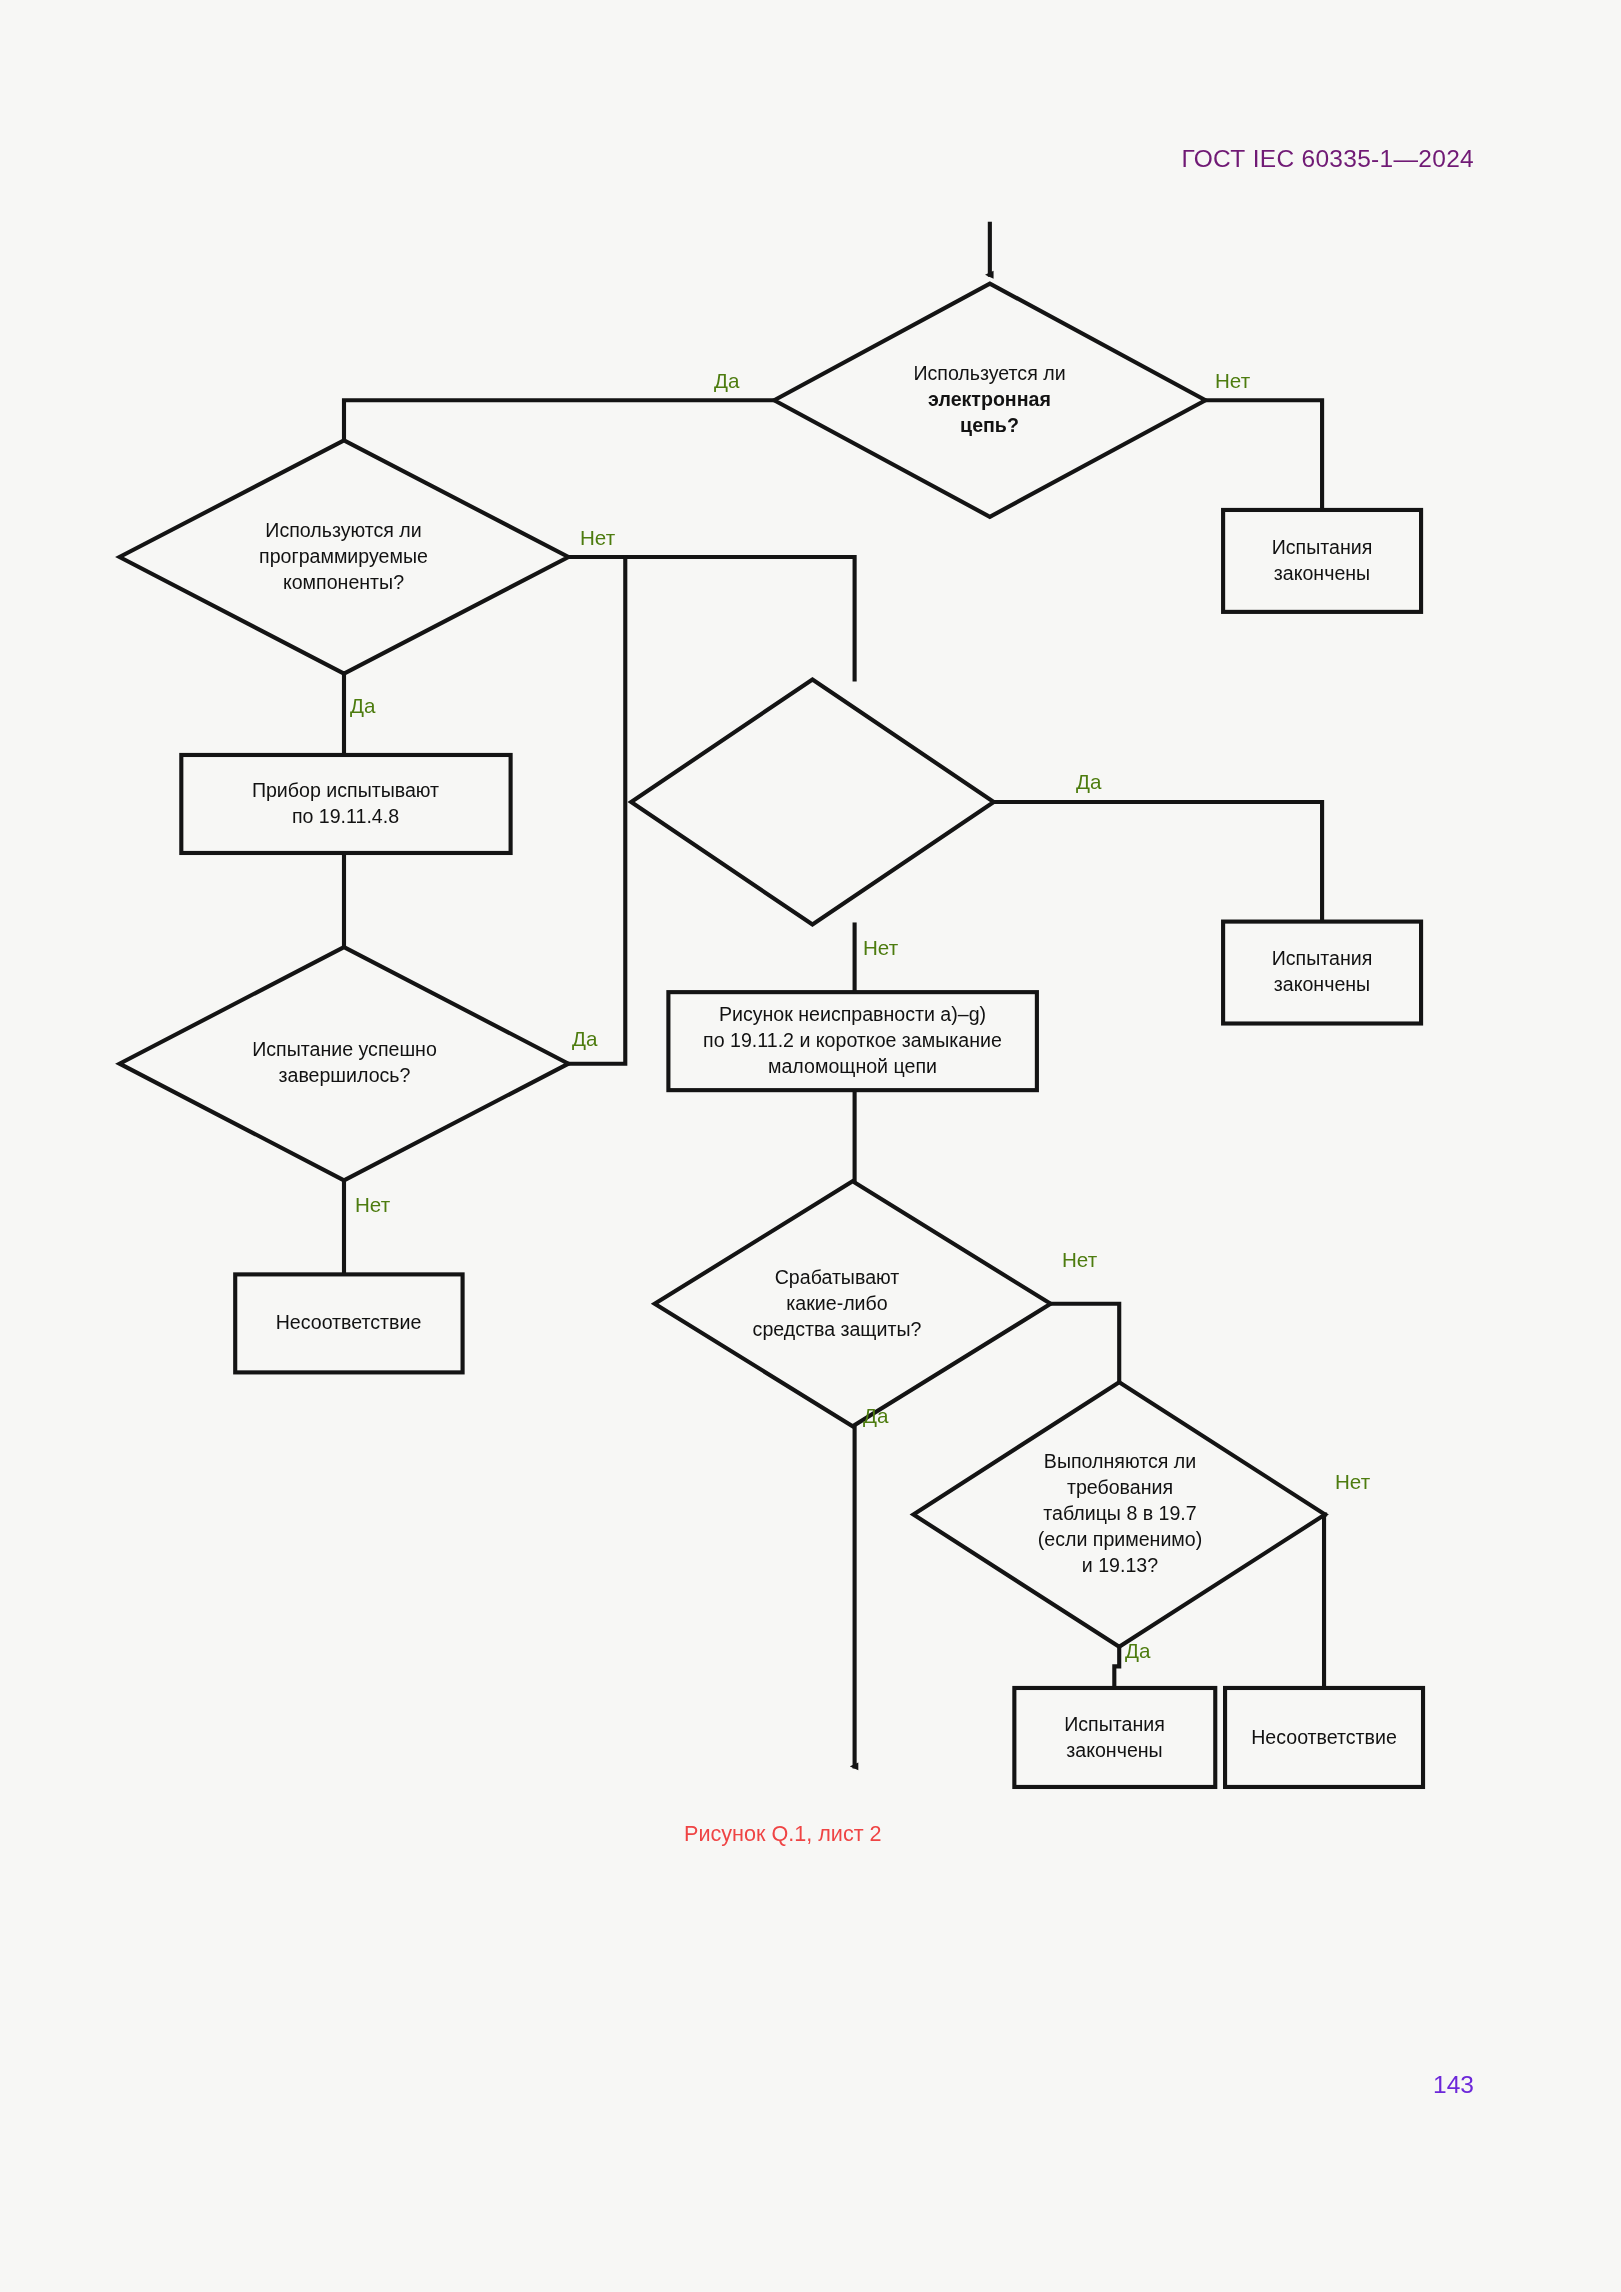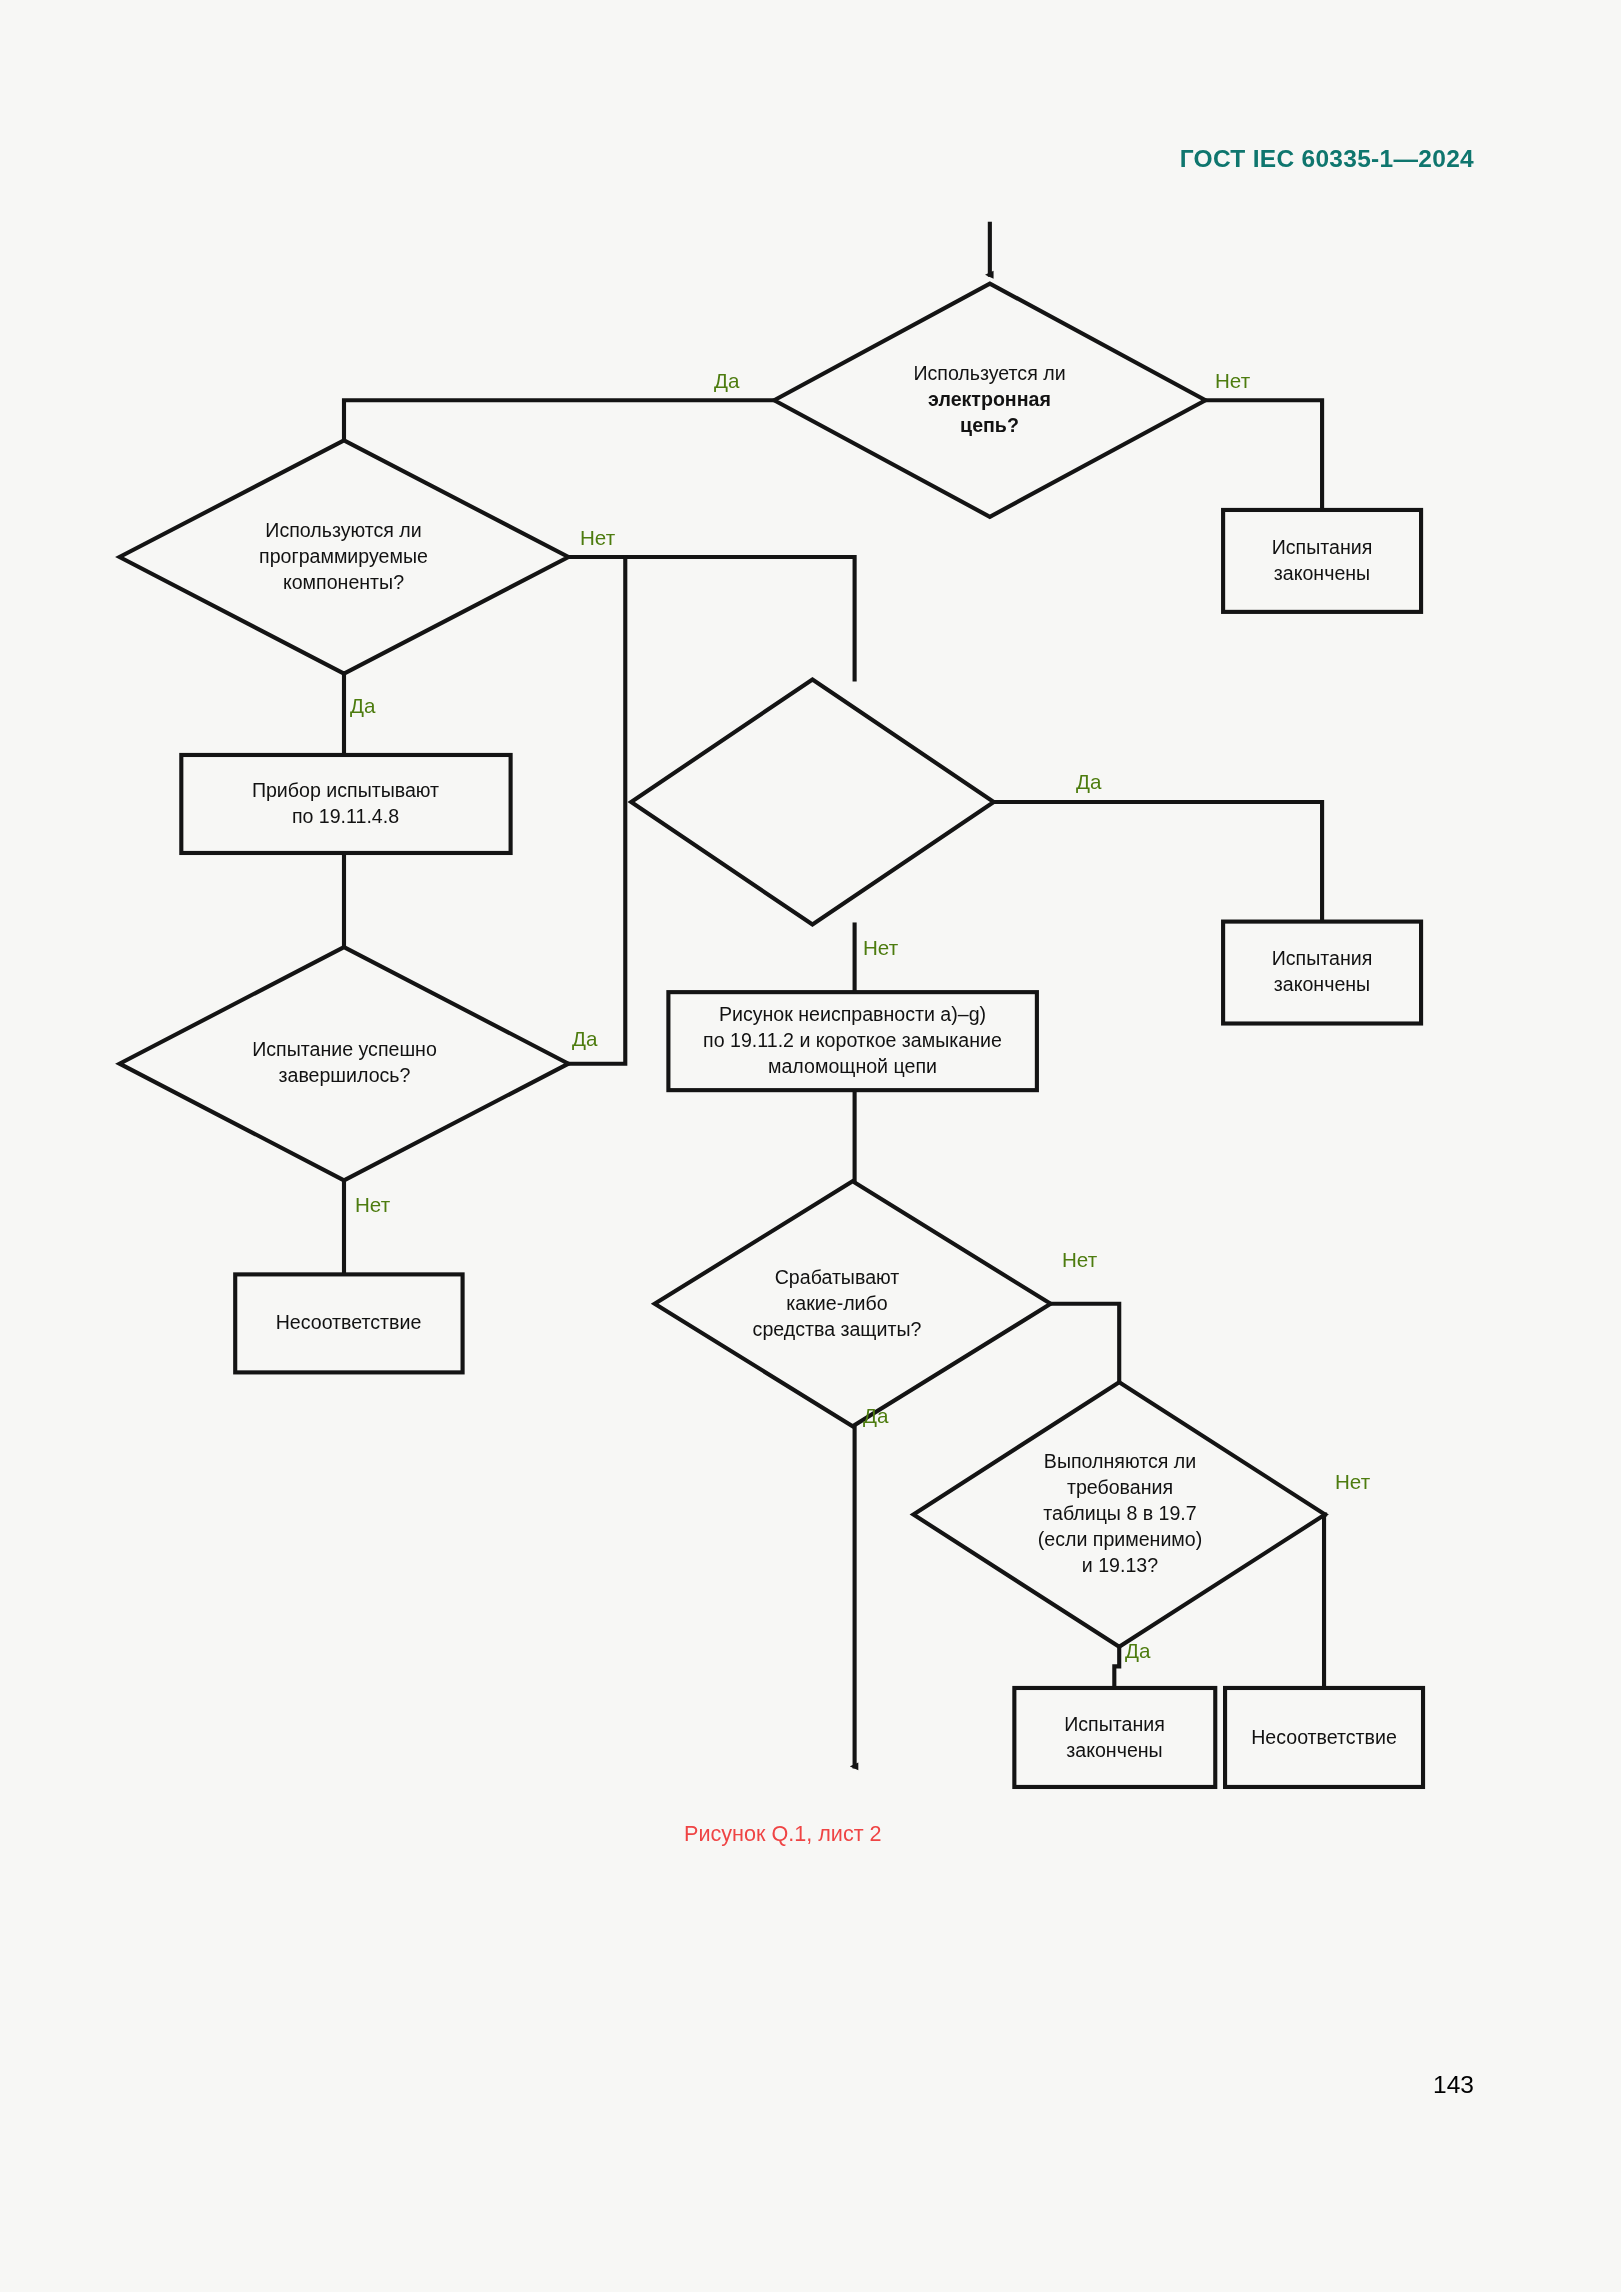--- a/index.html
+++ b/index.html
@@ -15,31 +15,31 @@
     width: 1621px;
     height: 2293px;
     background: #f7f7f5;
     overflow: hidden;
   }
   #header-title {
     position: absolute;
     right: 147px;
     top: 145px;
     font-size: 24.5px;
-    font-weight: bold;
+    font-weight: normal;
     letter-spacing: 0.3px;
-    color: #0f766e;
+    color: #701a75;
     white-space: nowrap;
   }
   #page-number {
     position: absolute;
     right: 147px;
     top: 2071px;
     font-size: 24.5px;
-    color: #000000;
+    color: #6d28d9;
   }
   #figure-caption {
     position: absolute;
     left: 684px;
     top: 1821px;
     font-size: 21.6px;
     color: #ef4444;
     white-space: nowrap;
   }
   #flow-svg {

